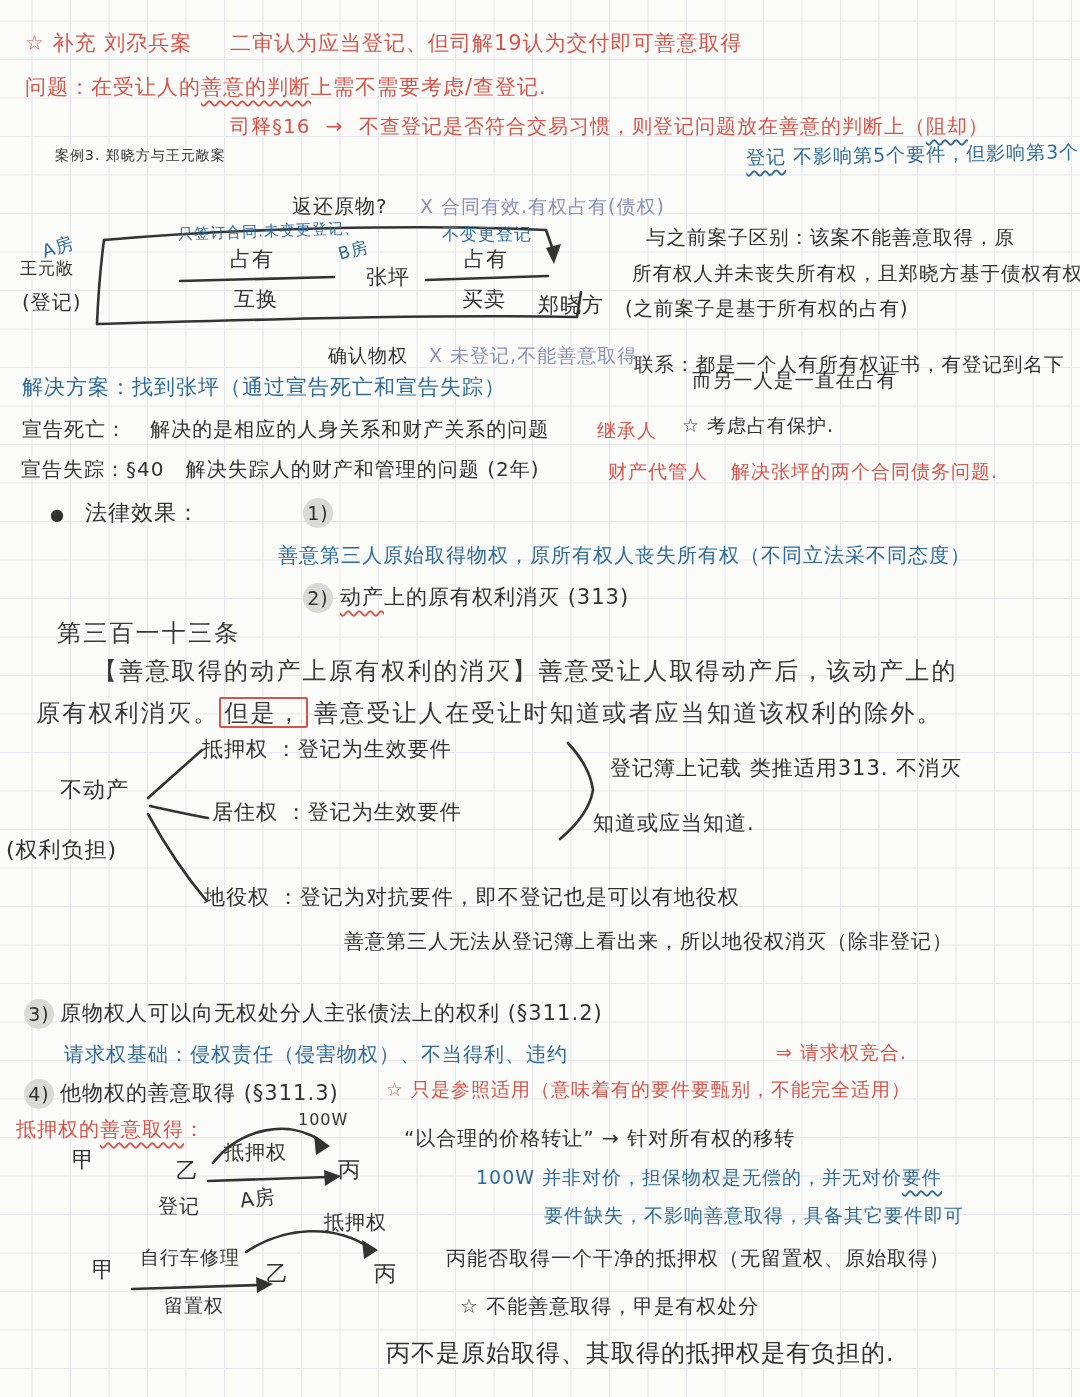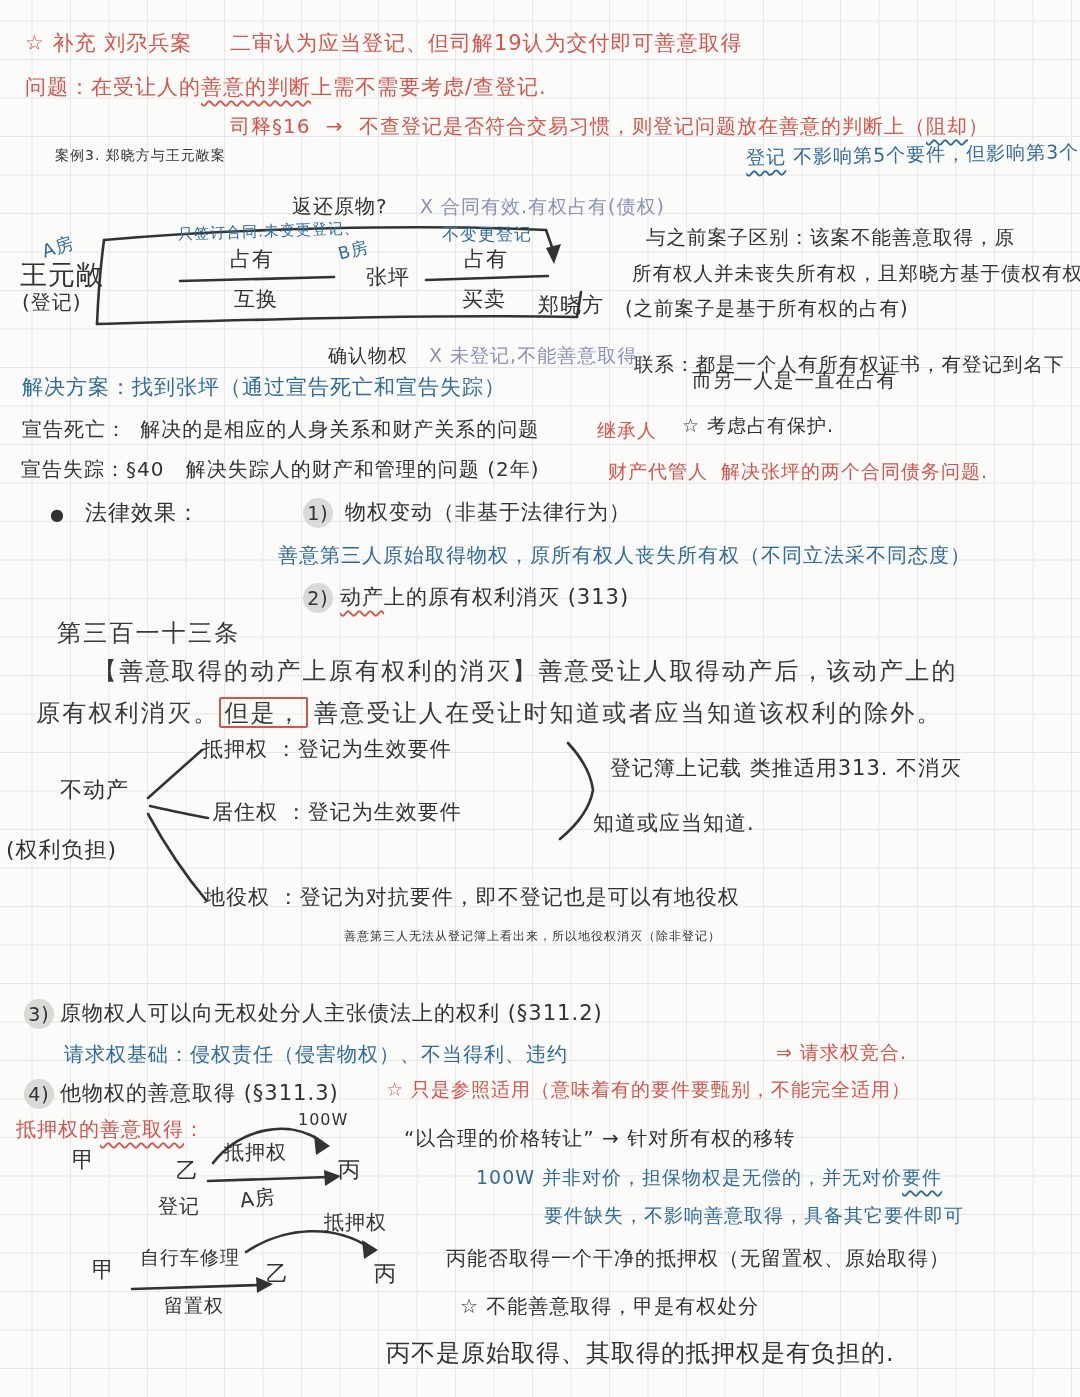--- a/index.html
+++ b/index.html
@@ -17,21 +17,21 @@
   .red{color:#d85449;}
   .blue{color:#2f6b9b;}
   .purple{color:#8a90bb;}
   .black{color:#323232;}
   .print{color:#3a3a3a;letter-spacing:2.2px;font-size:24px;font-family:"Liberation Sans","DejaVu Sans",sans-serif;}
   .wavy-red{text-decoration:underline;text-decoration-style:wavy;text-decoration-color:#d85449;text-decoration-thickness:2px;text-underline-offset:6px;}
   .wavy-blue{text-decoration:underline;text-decoration-style:wavy;text-decoration-color:#2f6b9b;text-decoration-thickness:2px;text-underline-offset:6px;}
   .circ{display:inline-block;width:30px;height:30px;border-radius:50%;background:#d9d9d5;color:#333;text-align:center;line-height:30px;font-size:19px;}
   .boxed{border:2.5px solid #d85449;border-radius:2px;padding:0 3px;}
   .gap-s{margin-left:14px;}
-  .gap-m{margin-left:6px;}
+  .gap-m{margin-left:16px;}
   .gap-l{margin-left:30px;}
   svg.strokes{position:absolute;left:0;top:0;pointer-events:none;}
 </style>
 </head>
 <body>
 
 <div class="page">
 
   <svg class="strokes" width="1080" height="1397" viewBox="0 0 1080 1397">
     <g stroke="#333" stroke-width="2.6" fill="none" stroke-linecap="round">
@@ -80,21 +80,21 @@
   <div class="t blue" style="left:746px;top:143px;font-size:19px;transform:rotate(-1deg);">
     <span class="wavy-blue">登记</span>
     <span>不影响第5个要件，但影响第3个</span>
   </div>
 
   <div class="t black" style="left:55px;top:147px;font-size:14px;">案例3. 郑晓方与王元敞案</div>
 
   <div class="t black" style="left:292px;top:194px;font-size:20px;">返还原物?</div>
   <div class="t purple" style="left:420px;top:195px;font-size:19px;">X 合同有效.有权占有(债权)</div>
   <div class="t blue" style="left:42px;top:236px;font-size:18px;transform:rotate(-18deg);">A房</div>
-  <div class="t black" style="left:20px;top:258px;font-size:27px;">王元敞</div>
+  <div class="t black" style="left:20px;top:258px;font-size:17px;">王元敞</div>
   <div class="t black" style="left:22px;top:290px;font-size:20px;">(登记)</div>
   <div class="t blue" style="left:178px;top:222px;font-size:15px;transform:rotate(-2deg);">只签订合同.未变更登记、</div>
   <div class="t black" style="left:230px;top:246px;font-size:21px;">占有</div>
   <div class="t black" style="left:234px;top:286px;font-size:21px;">互换</div>
   <div class="t blue" style="left:338px;top:240px;font-size:17px;transform:rotate(-15deg);">B房</div>
   <div class="t black" style="left:366px;top:264px;font-size:21px;">张坪</div>
   <div class="t blue" style="left:442px;top:224px;font-size:17px;">不变更登记</div>
   <div class="t black" style="left:464px;top:246px;font-size:21px;">占有</div>
   <div class="t black" style="left:462px;top:286px;font-size:21px;">买卖</div>
   <div class="t black" style="left:538px;top:264px;font-size:21px;margin-top:28px;">郑晓方</div>
@@ -123,39 +123,38 @@
     <span class="gap-s">解决失踪人的财产和管理的问题 (2年)</span>
   </div>
   <div class="t red" style="left:608px;top:460px;font-size:19px;">
     <span>财产代管人</span>
     <span class="gap-m">解决张坪的两个合同债务问题.</span>
   </div>
 
   <span class="t black" style="left:50px;top:505px;font-size:16px;">●</span>
   <div class="t black" style="left:85px;top:499px;font-size:22px;">法律效果：</div>
   <span class="t circ" style="left:303px;top:498px;">1)</span>
-  <div class="t black" style="left:345px;top:499px;font-size:21px;">物权变动（非基于法律行为）</div>
   <div class="t blue" style="left:278px;top:543px;font-size:20px;">善意第三人原始取得物权，原所有权人丧失所有权（不同立法采不同态度）</div>
   <span class="t circ" style="left:303px;top:583px;">2)</span>
   <div class="t black" style="left:340px;top:584px;font-size:21px;">
     <span class="wavy-red">动产</span><span>上的原有权利消灭 (313)</span>
   </div>
 
   <div class="t print" style="left:57px;top:618px;">第三百一十三条</div>
   <div class="t print" style="left:93px;top:656px;">【善意取得的动产上原有权利的消灭】善意受让人取得动产后，该动产上的</div>
   <div class="t print" style="left:36px;top:698px;">
     <span>原有权利消灭。</span><span class="boxed">但是，</span><span style="margin-left:6px;">善意受让人在受让时知道或者应当知道该权利的除外。</span>
   </div>
 
   <div class="t black" style="left:60px;top:776px;font-size:22px;text-align:center;">不动产</div>
   <div class="t black" style="left:6px;top:836px;font-size:22px;">(权利负担)</div>
   <div class="t black" style="left:202px;top:736px;font-size:21px;">抵押权 ：登记为生效要件</div>
   <div class="t black" style="left:212px;top:799px;font-size:21px;">居住权 ：登记为生效要件</div>
   <div class="t black" style="left:204px;top:884px;font-size:21px;">地役权 ：登记为对抗要件，即不登记也是可以有地役权</div>
-  <div class="t black" style="left:344px;top:929px;font-size:12px;">善意第三人无法从登记簿上看出来，所以地役权消灭（除非登记）</div>
+  <div class="t black" style="left:344px;top:929px;font-size:20px;">善意第三人无法从登记簿上看出来，所以地役权消灭（除非登记）</div>
   <div class="t black" style="left:610px;top:755px;font-size:21px;">登记簿上记载  类推适用313.  不消灭</div>
   <div class="t black" style="left:593px;top:810px;font-size:21px;">知道或应当知道.</div>
 
   <span class="t circ" style="left:24px;top:999px;">3)</span>
   <div class="t black" style="left:60px;top:1000px;font-size:21px;">原物权人可以向无权处分人主张债法上的权利 (§311.2)</div>
   <div class="t blue" style="left:64px;top:1042px;font-size:20px;">请求权基础：侵权责任（侵害物权）、不当得利、违约</div>
   <div class="t red" style="left:776px;top:1041px;font-size:19px;">⇒ 请求权竞合.</div>
   <span class="t circ" style="left:24px;top:1079px;">4)</span>
   <div class="t black" style="left:60px;top:1080px;font-size:21px;">他物权的善意取得 (§311.3)</div>
   <div class="t red" style="left:386px;top:1078px;font-size:19px;">

